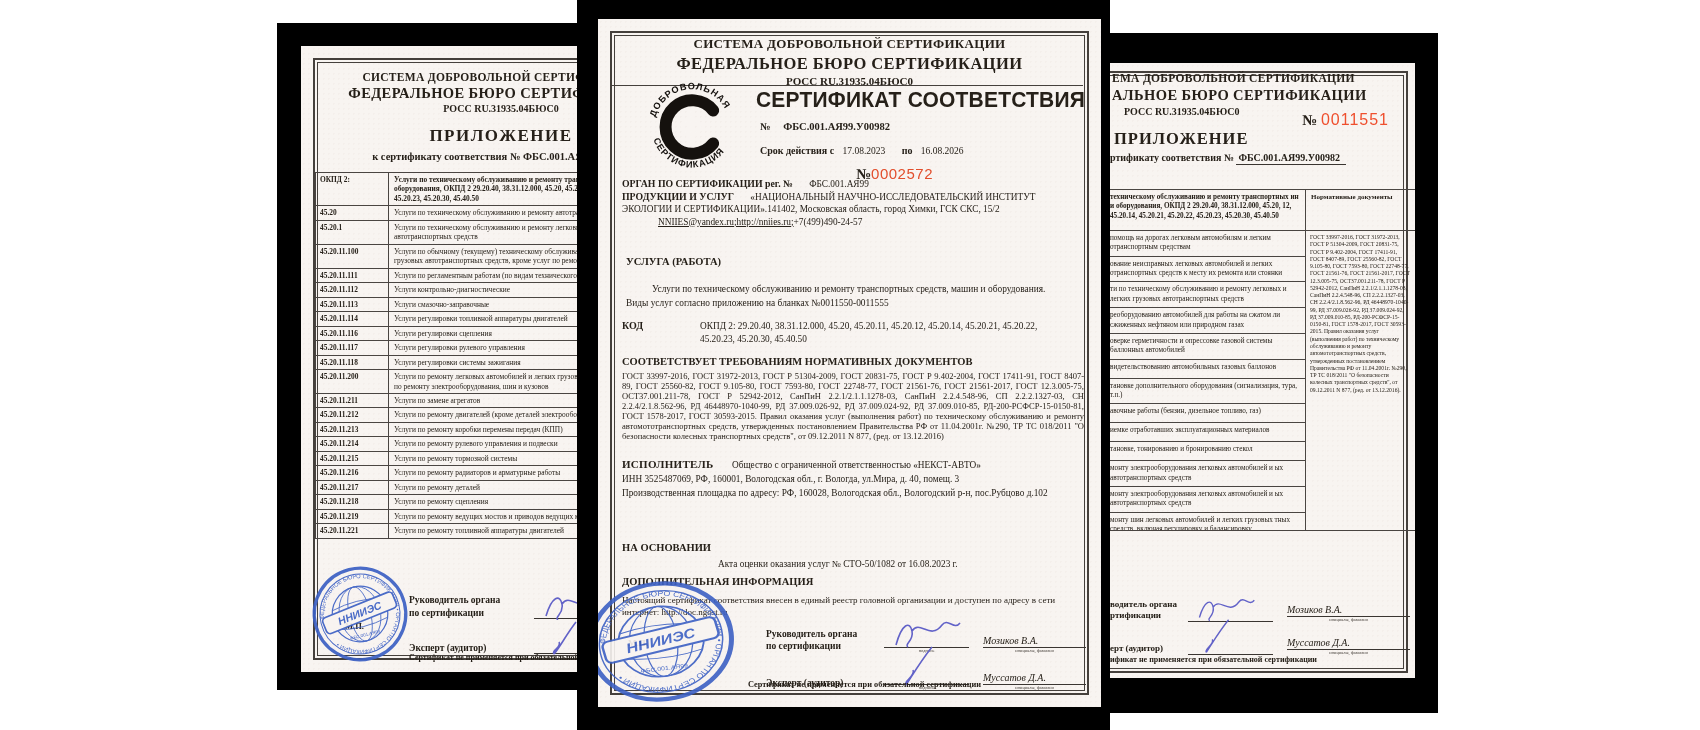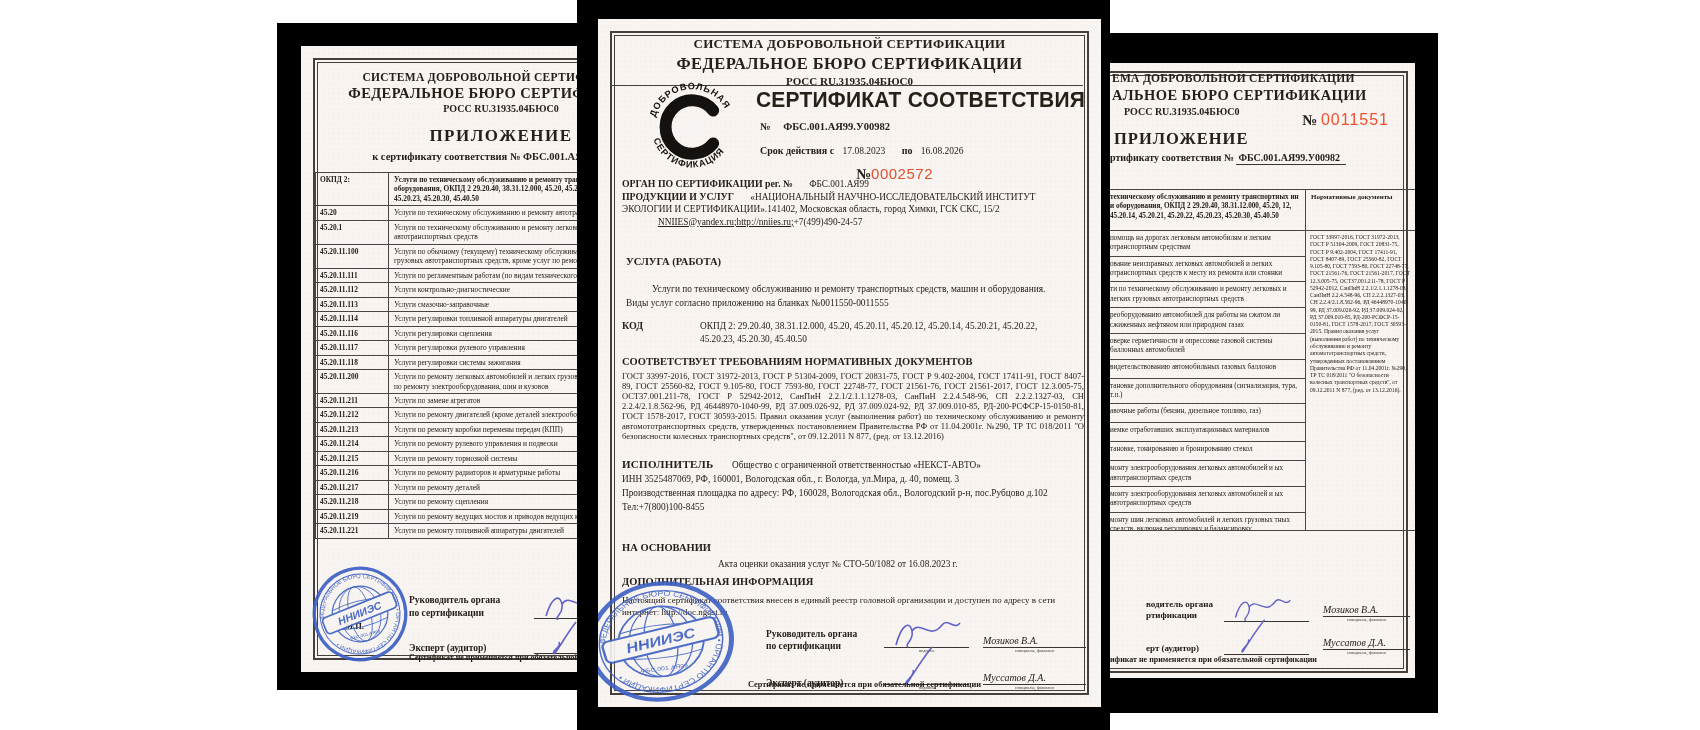--- a/index.html
+++ b/index.html
@@ -110,21 +110,21 @@
   .r-table{position:absolute;left:-6px;top:126px;width:310px;height:340px;display:flex;
            border:1.2px solid #4a4542;}
   .r-desc-col{width:200px;flex:0 0 200px;border-right:1px solid #4a4542;overflow:hidden;}
   .r-norm-col{flex:1;overflow:hidden;}
   .r-cell{padding:3px 5px;font-size:7.2px;line-height:1.3;border-top:1px solid #4a4542;min-height:12px;}
   .r-desc-col .r-cell:first-child,.r-norm-col .r-cell:first-child{border-top:none;}
   .r-desc-header{font-weight:bold;height:34px;}
   .r-norm-header{font-weight:bold;font-size:7px;height:34px;}
   .r-norm-text{padding:3px 4px;font-size:5.6px;line-height:1.3;border-top:1px solid #4a4542;}
   .r-sign{position:absolute;left:0;top:534px;width:300px;}
-  .r-sigrow{display:flex;align-items:flex-end;margin-bottom:8px;padding-left:36px;}
+  .r-sigrow{display:flex;align-items:flex-end;margin-bottom:8px;}
   .r-siglabel{width:78px;flex:0 0 78px;font-size:9px;font-weight:bold;line-height:1.3;}
   .r-footer{position:absolute;left:0;top:592px;font-size:8px;font-weight:bold;}
 
   .stamp-svg text{font-family:"Liberation Sans","DejaVu Sans",sans-serif;}
   .logo-svg text{font-family:"Liberation Sans","DejaVu Sans",sans-serif;}
 </style>
 </head>
 <body>
 
 <div class="stage">
@@ -456,21 +456,20 @@
     <div class="c-conf-label">СООТВЕТСТВУЕТ ТРЕБОВАНИЯМ НОРМАТИВНЫХ ДОКУМЕНТОВ</div>
     <div class="c-conf-text">ГОСТ 33997-2016, ГОСТ 31972-2013, ГОСТ Р 51304-2009, ГОСТ 20831-75, ГОСТ Р 9.402-2004, ГОСТ 17411-91, ГОСТ 8407-89, ГОСТ 25560-82, ГОСТ 9.105-80, ГОСТ 7593-80, ГОСТ 22748-77, ГОСТ 21561-76, ГОСТ 21561-2017, ГОСТ 12.3.005-75, ОСТ37.001.211-78, ГОСТ Р 52942-2012, СанПиН 2.2.1/2.1.1.1278-03, СанПиН 2.2.4.548-96, СП 2.2.2.1327-03, СН 2.2.4/2.1.8.562-96, РД 46448970-1040-99, РД 37.009.026-92, РД 37.009.024-92, РД 37.009.010-85, РД-200-РСФСР-15-0150-81, ГОСТ 1578-2017, ГОСТ 30593-2015. Правил оказания услуг (выполнения работ) по техническому обслуживанию и ремонту автомототранспортных средств, утвержденных постановлением Правительства РФ от 11.04.2001г. №290, ТР ТС 018/2011 "О безопасности колесных транспортных средств", от 09.12.2011 N 877, (ред. от 13.12.2016)</div>
 
     <div class="c-exec">
       <div>
         <b>ИСПОЛНИТЕЛЬ</b>
         <span>Общество с ограниченной ответственностью «НЕКСТ-АВТО»</span>
       </div>
       <div>ИНН 3525487069, РФ, 160001, Вологодская обл., г. Вологда, ул.Мира, д. 40, помещ. 3</div>
       <div>Производственная площадка по адресу: РФ, 160028, Вологодская обл., Вологодский р-н, пос.Рубцово д.102</div>
-      <div>Тел:+7(800)100-8455</div>
     </div>
 
     <div class="c-basis-label">НА ОСНОВАНИИ</div>
     <div class="c-basis-text">Акта оценки оказания услуг № СТО-50/1082  от 16.08.2023 г.</div>
 
     <div class="c-extra-label">ДОПОЛНИТЕЛЬНАЯ ИНФОРМАЦИЯ</div>
     <div class="c-extra-text">Настоящий сертификат соответствия внесен в единый реестр головной организации и доступен по адресу в сети интернет: http://doc.ngost.ru</div>
 
     <div class="c-mp">М.П.</div>
     <div class="c-stamp">

